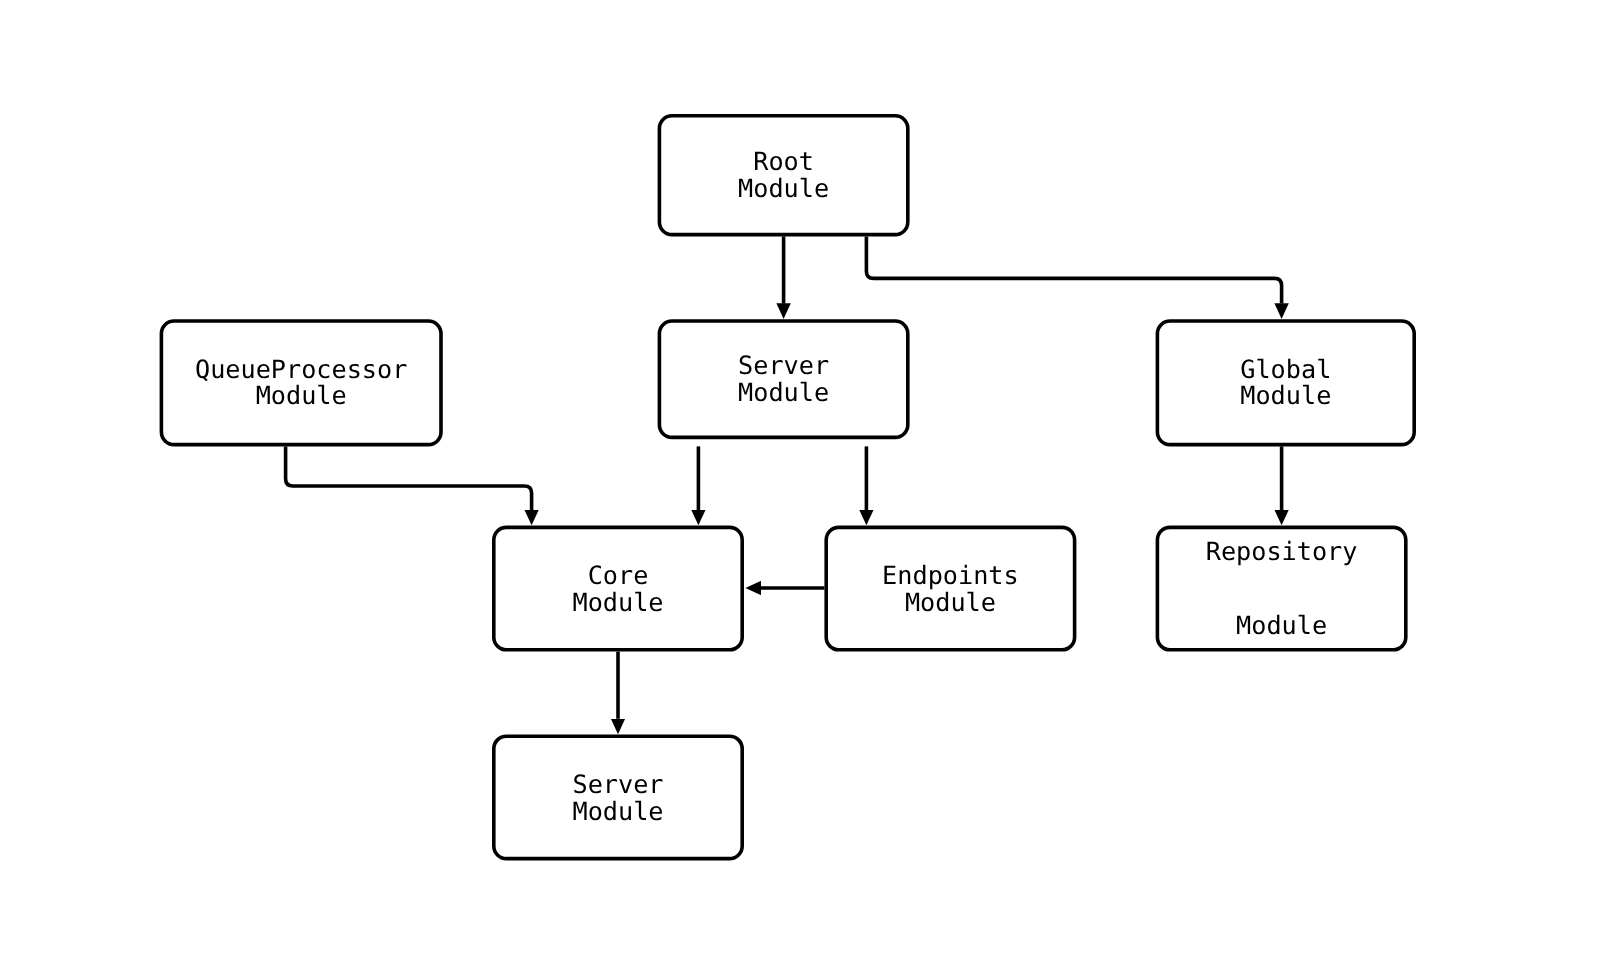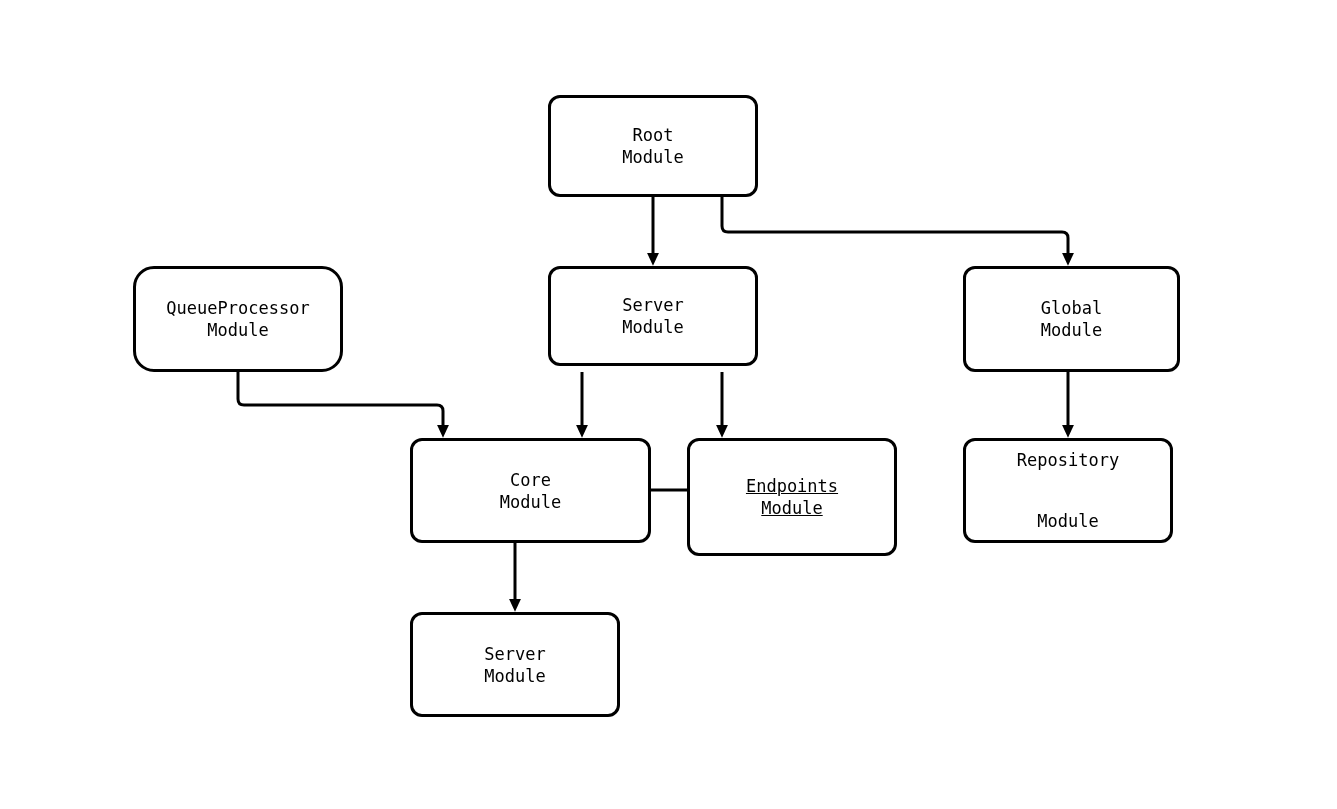--- a/index.html
+++ b/index.html
@@ -30,21 +30,21 @@
     border-radius: 12px;
     background: #ffffff;
     display: flex;
     flex-direction: column;
     align-items: center;
     justify-content: center;
     z-index: 2;
   }
   .node-label {
     font-family: "DejaVu Sans Mono", "Liberation Mono", monospace;
-    font-size: 17px;
+    font-size: 21px;
     line-height: 22px;
     color: #000000;
     text-align: center;
     letter-spacing: 0px;
     white-space: pre;
     font-weight: 400;
   }
 </style>
 </head>
 <body>
@@ -89,41 +89,41 @@
     <g>
       <path d="M 515 543 L 515 599" stroke="#000000" stroke-width="3" fill="none" marker-end="url(#arrow-down)"></path>
     </g>
   </svg>
 
   <div class="node" style="left:548px; top:95px; width:210px; height:102px;">
     <span class="node-label">Root</span>
     <span class="node-label">Module</span>
   </div>
 
-  <div class="node" style="left:133px; top:266px; width:210px; height:106px;border-radius:21px;">
+  <div class="node" style="left:133px; top:266px; width:236px; height:106px;">
     <span class="node-label">QueueProcessor</span>
     <span class="node-label">Module</span>
   </div>
 
   <div class="node" style="left:548px; top:266px; width:210px; height:100px;">
     <span class="node-label">Server</span>
     <span class="node-label">Module</span>
   </div>
 
   <div class="node" style="left:963px; top:266px; width:217px; height:106px;">
     <span class="node-label">Global</span>
     <span class="node-label">Module</span>
   </div>
 
-  <div class="node" style="left:410px; top:438px; width:241px; height:105px;">
+  <div class="node" style="left:410px; top:438px; width:210px; height:105px;">
     <span class="node-label">Core</span>
     <span class="node-label">Module</span>
   </div>
 
-  <div class="node" style="left:687px; top:438px; width:210px; height:118px;text-decoration:underline;">
+  <div class="node" style="left:687px; top:438px; width:210px; height:105px;">
     <span class="node-label">Endpoints</span>
     <span class="node-label">Module</span>
   </div>
 
   <div class="node" style="left:963px; top:438px; width:210px; height:105px;gap:39px;">
     <span class="node-label">Repository</span>
     <span class="node-label">Module</span>
   </div>
 
   <div class="node" style="left:410px; top:612px; width:210px; height:105px;">

